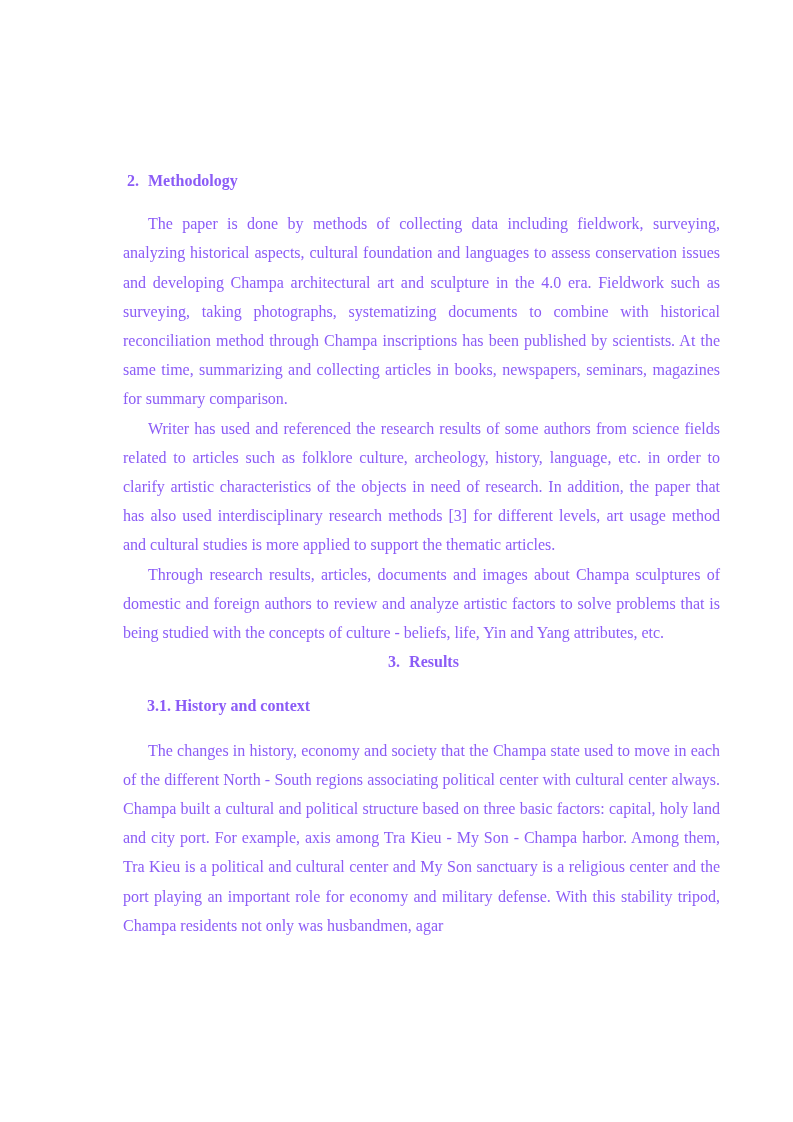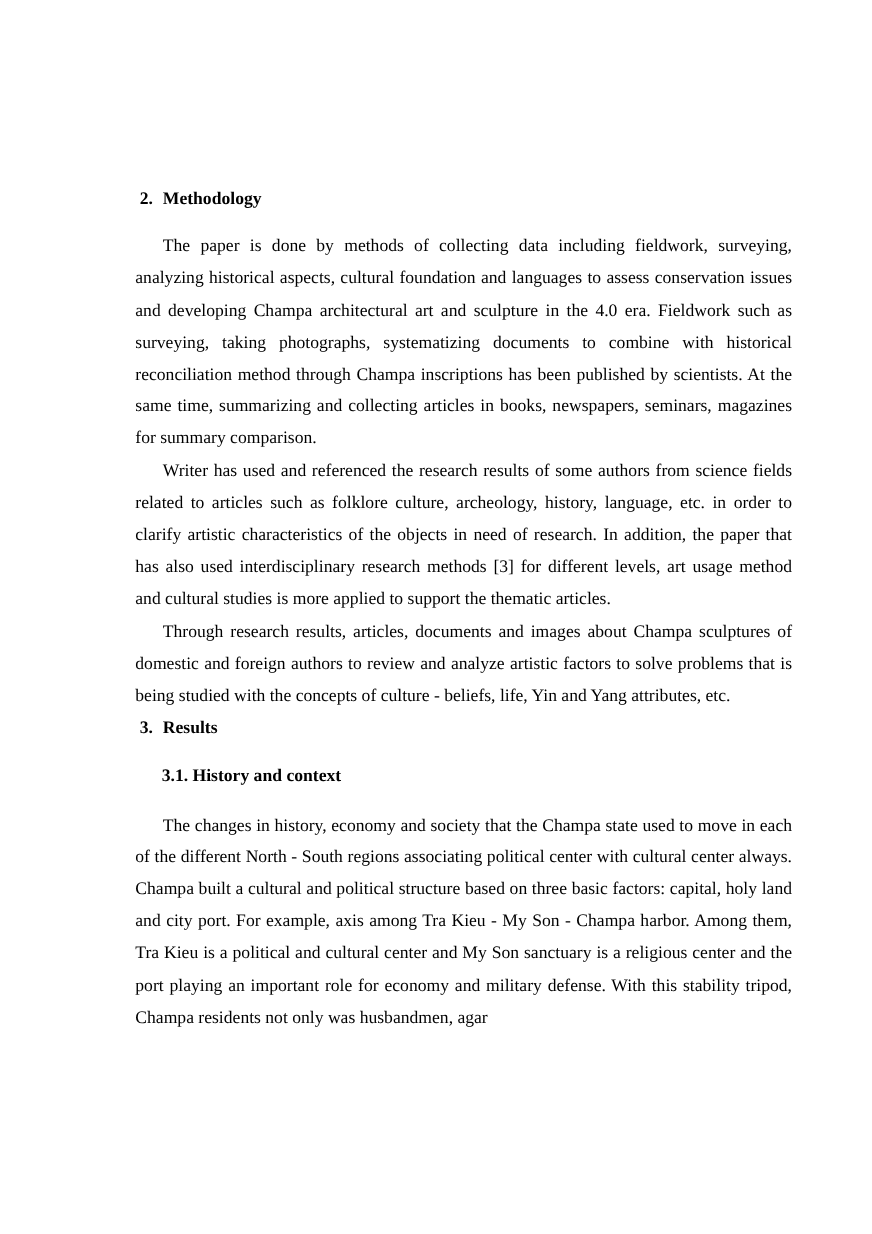--- a/index.html
+++ b/index.html
@@ -16,35 +16,36 @@
     margin: 0 auto;
   }
   .content {
     position: absolute;
     left: 123px;
     top: 166px;
     width: 597px;
     font-family: "Liberation Serif", serif;
     font-size: 16px;
     line-height: 29.2px;
-    color: #000000;
+    color: #8b5cf6;
     text-align: justify;
   }
   .heading {
     font-size: 16px;
     font-weight: bold;
     margin: 0 0 14px 4px;
     text-align: left;
   }
   .heading .hnum {
     display: inline-block;
     margin-right: 9px;
   }
   .heading-tight {
     margin-bottom: 0;
+    text-align: center;
   }
   .subheading {
     font-weight: bold;
     font-size: 16px;
     margin: 15px 0 15px 24px;
     text-align: left;
   }
   .para {
     margin: 0;
     text-indent: 25px;

